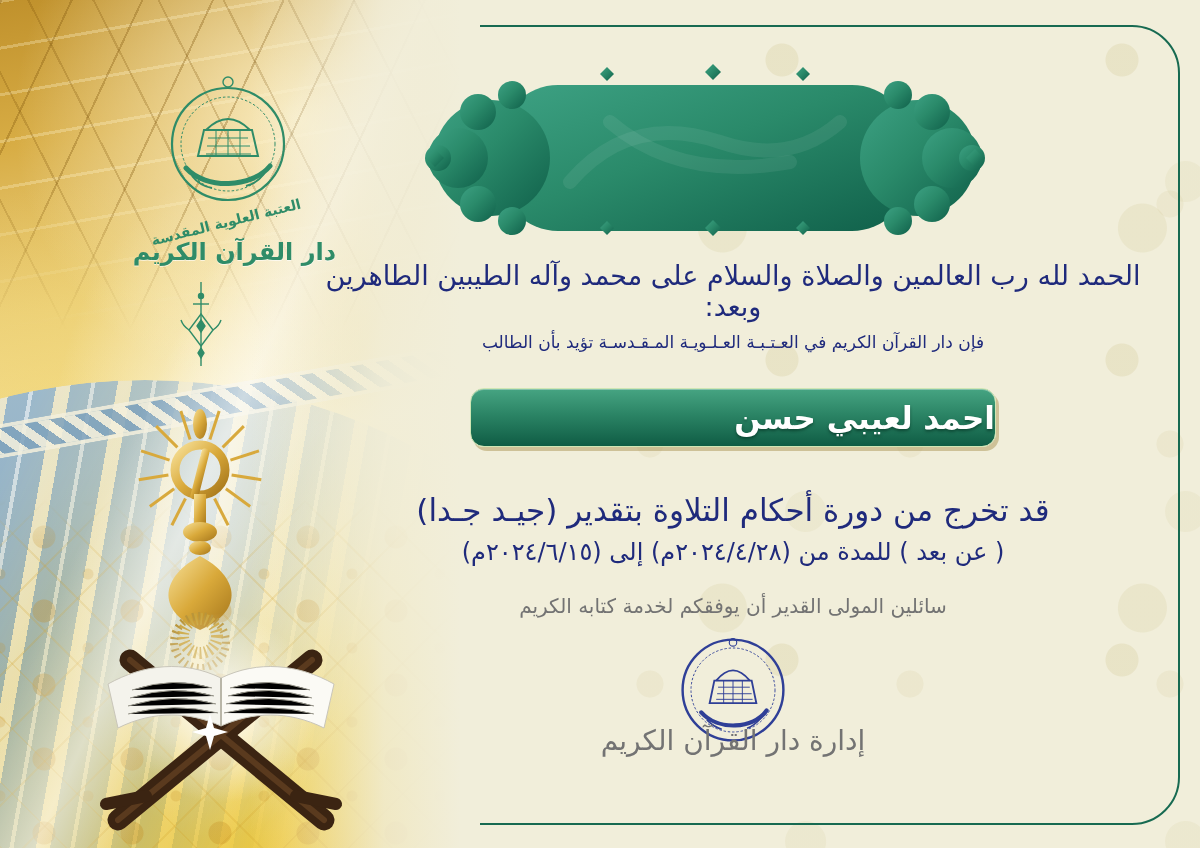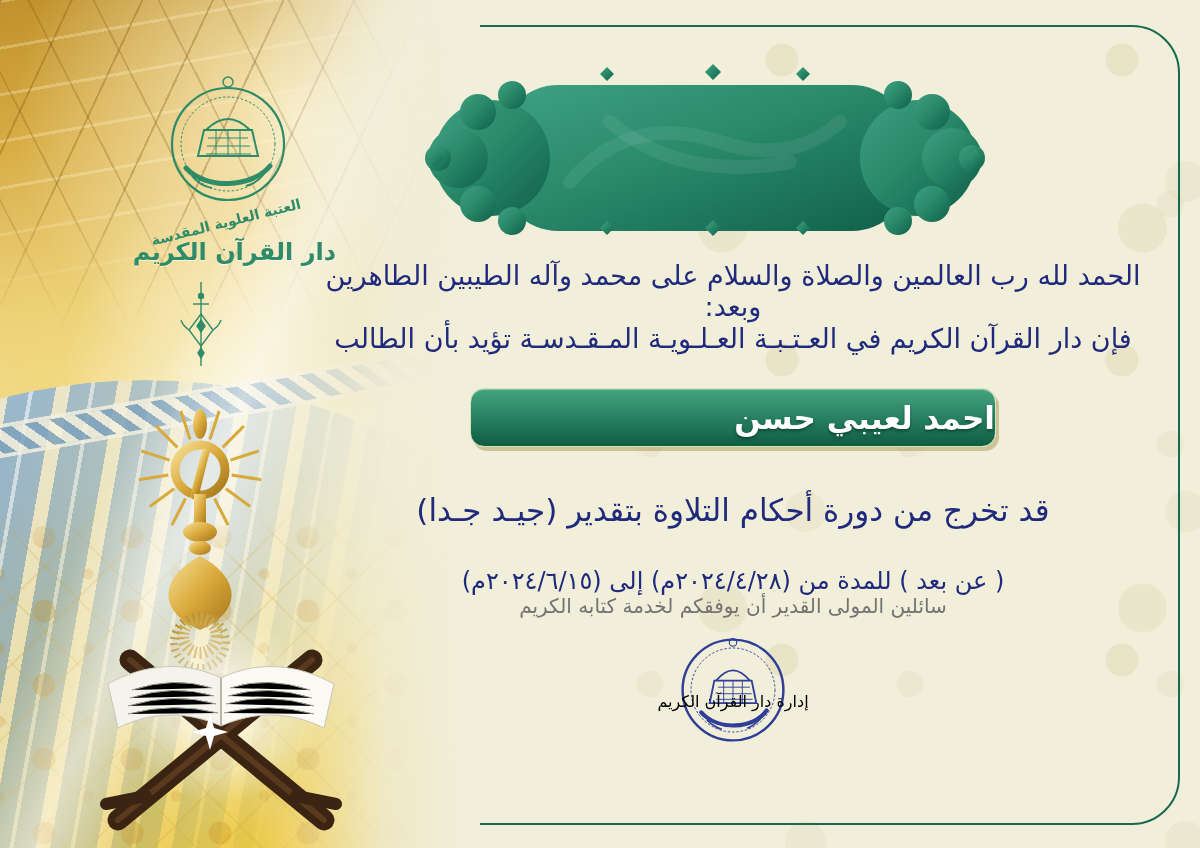--- a/index.html
+++ b/index.html
@@ -68,35 +68,35 @@
   .banner-wrap{position:absolute;left:420px;top:62px;width:570px;height:192px;z-index:4;}
   .banner-title{
     position:absolute;left:0;right:0;top:52px;text-align:center;color:#ffffff;
     font-size:63px;font-weight:bold;letter-spacing:1px;
     text-shadow:0 4px 6px rgba(0,40,25,.45), 0 1px 0 rgba(255,255,255,.25);
   }
   
   .content{position:absolute;left:300px;right:34px;top:0;z-index:5;text-align:center;}
   .line{position:absolute;left:0;right:0;color:#1f2a7c;font-weight:normal;}
   .preamble{top:260px;font-size:27px;}
-  .attestation{top:323px;font-size:27px;}
+  .attestation{top:332px;font-size:17px;}
   .name-plate{
     position:absolute;top:388px;left:50%;transform:translateX(-50%);
     width:524px;height:57px;border-radius:14px;
     background:linear-gradient(180deg,#46a482 0%,#2b8465 45%,#0f5c44 100%);
     border:1px solid #cfe6b4;
     box-shadow:3px 4px 0 rgba(176,156,96,.55), inset 0 1px 0 rgba(255,255,255,.35);
     display:flex;align-items:center;justify-content:flex-start;
   }
   .name-plate span{color:#fff;font-size:31px;font-weight:bold;text-shadow:0 2px 3px rgba(0,40,25,.5);}
   .graduation{top:492px;font-size:31px;}
-  .period{top:538px;font-size:24px;margin-top:29px;}
+  .period{top:538px;font-size:24px;}
   .dua{top:594px;font-size:20px;color:#737373;}
   .seal-wrap{position:absolute;top:634px;left:50%;transform:translateX(-50%);width:112px;height:112px;}
-  .issuer{top:692px;font-size:16px;color:#000000;letter-spacing:.5px;}
+  .issuer{top:724px;font-size:28px;color:#737373;letter-spacing:.5px;}
   
   .logo-ribbon{
     position:absolute;left:116px;top:214px;width:220px;z-index:3;text-align:center;
     color:#2f8c68;font-size:14px;font-weight:bold;transform:rotate(-14deg);
   }
   .logo-name{
     position:absolute;left:116px;top:238px;width:220px;z-index:3;
     color:#2f8c68;font-size:24px;font-weight:bold;text-shadow:0 1px 0 rgba(255,255,255,.6);
   }
 </style>

